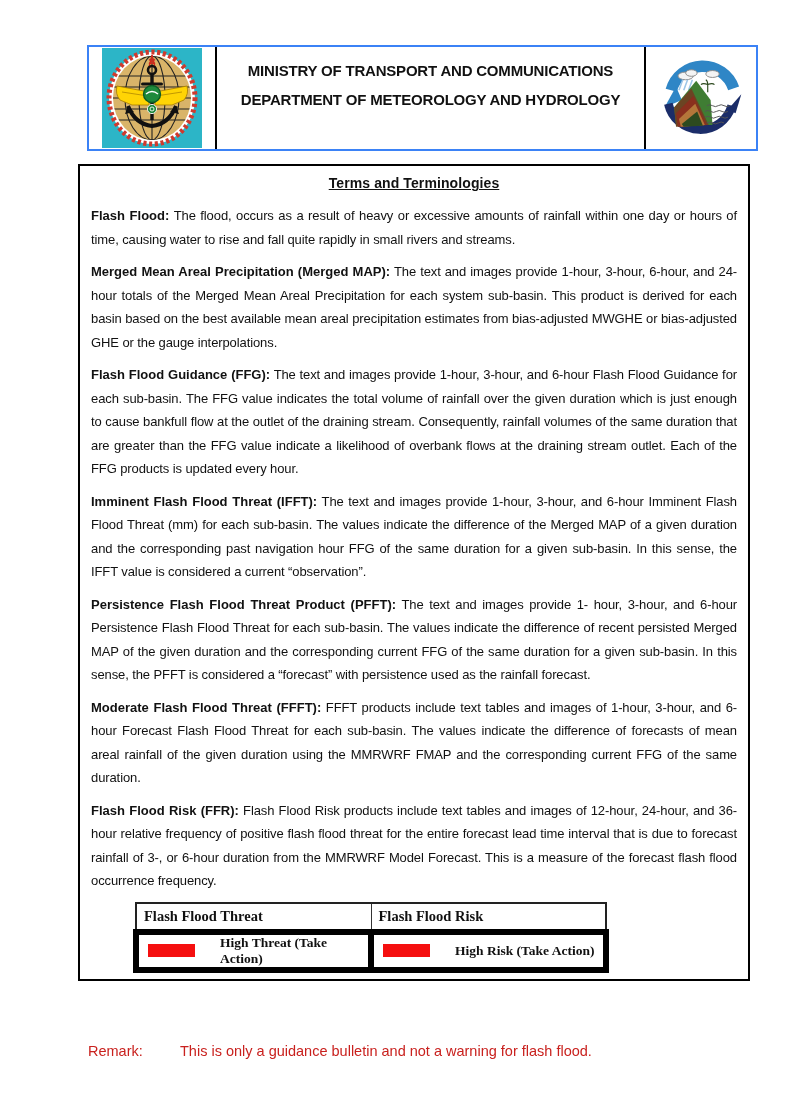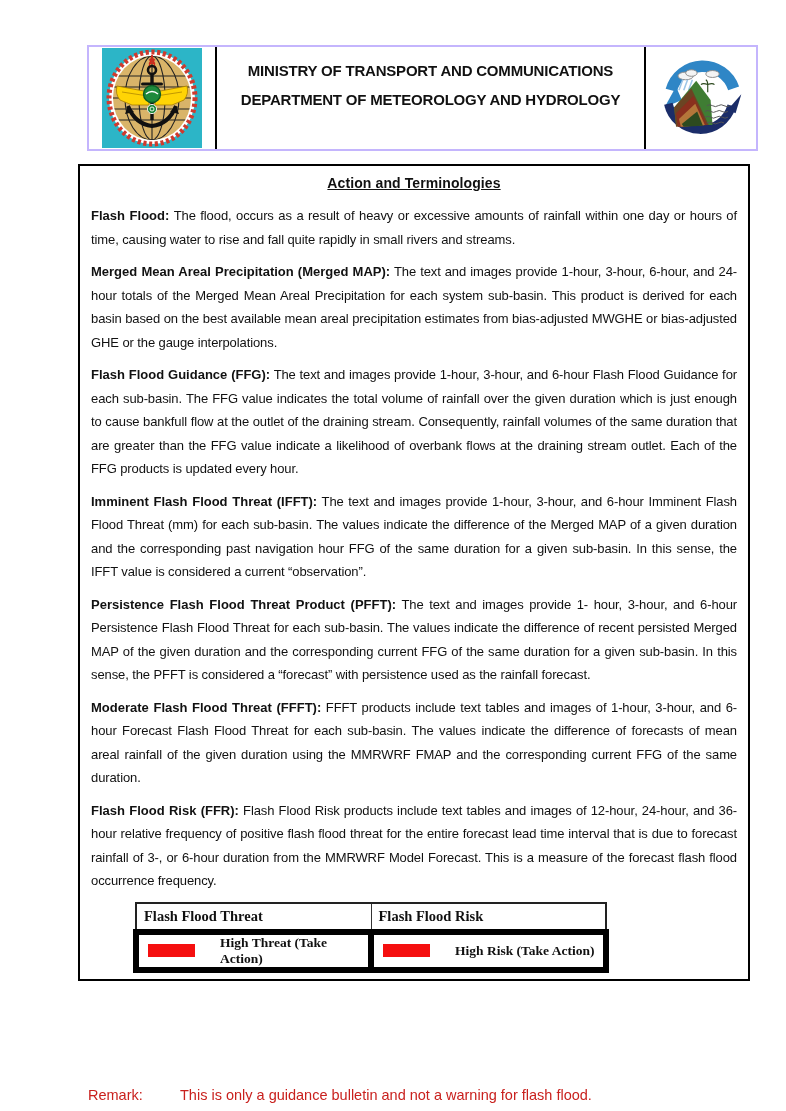--- a/index.html
+++ b/index.html
@@ -7,21 +7,21 @@
   body {
     width: 786px; height: 1111px;
     font-family: "Liberation Sans", sans-serif;
     color: #111;
     position: relative;
   }
   
   .header-box {
     position: absolute; left: 87px; top: 45px;
     width: 671px; height: 106px;
-    border: 2px solid #c4b5fd;
+    border: 2px solid #3b82f6;
     display: flex;
   }
   .header-cell-left {
     width: 128px; border-right: 2px solid #000;
     display: flex; align-items: center; justify-content: center;
   }
   .header-cell-center {
     flex: 1; text-align: center; padding-top: 9px;
   }
   .header-cell-center .hline {
@@ -174,21 +174,21 @@
         <path d="M56 58 q3 -2 6 0 q3 2 6 0 q3 -2 6 0 q3 2 6 0"></path>
         <path d="M54 64 q3 -2 6 0 q3 2 6 0 q3 -2 6 0 q3 2 6 0"></path>
         <path d="M54 70 q3 -2 6 0 q3 2 6 0 q3 -2 6 0 q3 2 6 0"></path>
         <path d="M56 76 q3 -2 6 0 q3 2 6 0 q3 -2 6 0"></path>
       </g>
     </svg>
   </div>
 </div>
 
 <div class="main-box">
-  <div class="doc-title">Action and Terminologies</div>
+  <div class="doc-title">Terms and Terminologies</div>
 
   <p class="para"><b>Flash Flood:</b><span> The flood, occurs as a result of heavy or excessive amounts of rainfall within one day or hours of time, causing water to rise and fall quite rapidly in small rivers and streams.</span></p>
 
   <p class="para"><b>Merged Mean Areal Precipitation (Merged MAP):</b><span> The text and images provide 1-hour, 3-hour, 6-hour, and 24-hour totals of the Merged Mean Areal Precipitation for each system sub-basin. This product is derived for each basin based on the best available mean areal precipitation estimates from bias-adjusted MWGHE or bias-adjusted GHE or the gauge interpolations.</span></p>
 
   <p class="para"><b>Flash Flood Guidance (FFG):</b><span> The text and images provide 1-hour, 3-hour, and 6-hour Flash Flood Guidance for each sub-basin. The FFG value indicates the total volume of rainfall over the given duration which is just enough to cause bankfull flow at the outlet of the draining stream. Consequently, rainfall volumes of the same duration that are greater than the FFG value indicate a likelihood of overbank flows at the draining stream outlet. Each of the FFG products is updated every hour.</span></p>
 
   <p class="para"><b>Imminent Flash Flood Threat (IFFT):</b><span> The text and images provide 1-hour, 3-hour, and 6-hour Imminent Flash Flood Threat (mm) for each sub-basin. The values indicate the difference of the Merged MAP of a given duration and the corresponding past navigation hour FFG of the same duration for a given sub-basin. In this sense, the IFFT value is considered a current “observation”.</span></p>
 
   <p class="para"><b>Persistence Flash Flood Threat Product (PFFT):</b><span> The text and images provide 1- hour, 3-hour, and 6-hour Persistence Flash Flood Threat for each sub-basin. The values indicate the difference of recent persisted Merged MAP of the given duration and the corresponding current FFG of the same duration for a given sub-basin. In this sense, the PFFT is considered a “forecast” with persistence used as the rainfall forecast.</span></p>
@@ -214,16 +214,16 @@
             <span class="legend-cell">
               <span class="swatch" style="background: rgb(245, 15, 15);"></span>
               <span>High Risk (Take Action)</span>
             </span>
           </td>
     </tr>
   </tbody>
     </table>
 </div>
 
-<div class="remark" style="color: rgb(201, 33, 30); margin-top: 44px;">
+<div class="remark" style="color: rgb(201, 33, 30);">
   <span class="remark-label">Remark:</span>
   <span>This is only a guidance bulletin and not a warning for flash flood.</span>
 </div>
 
 </body></html>

